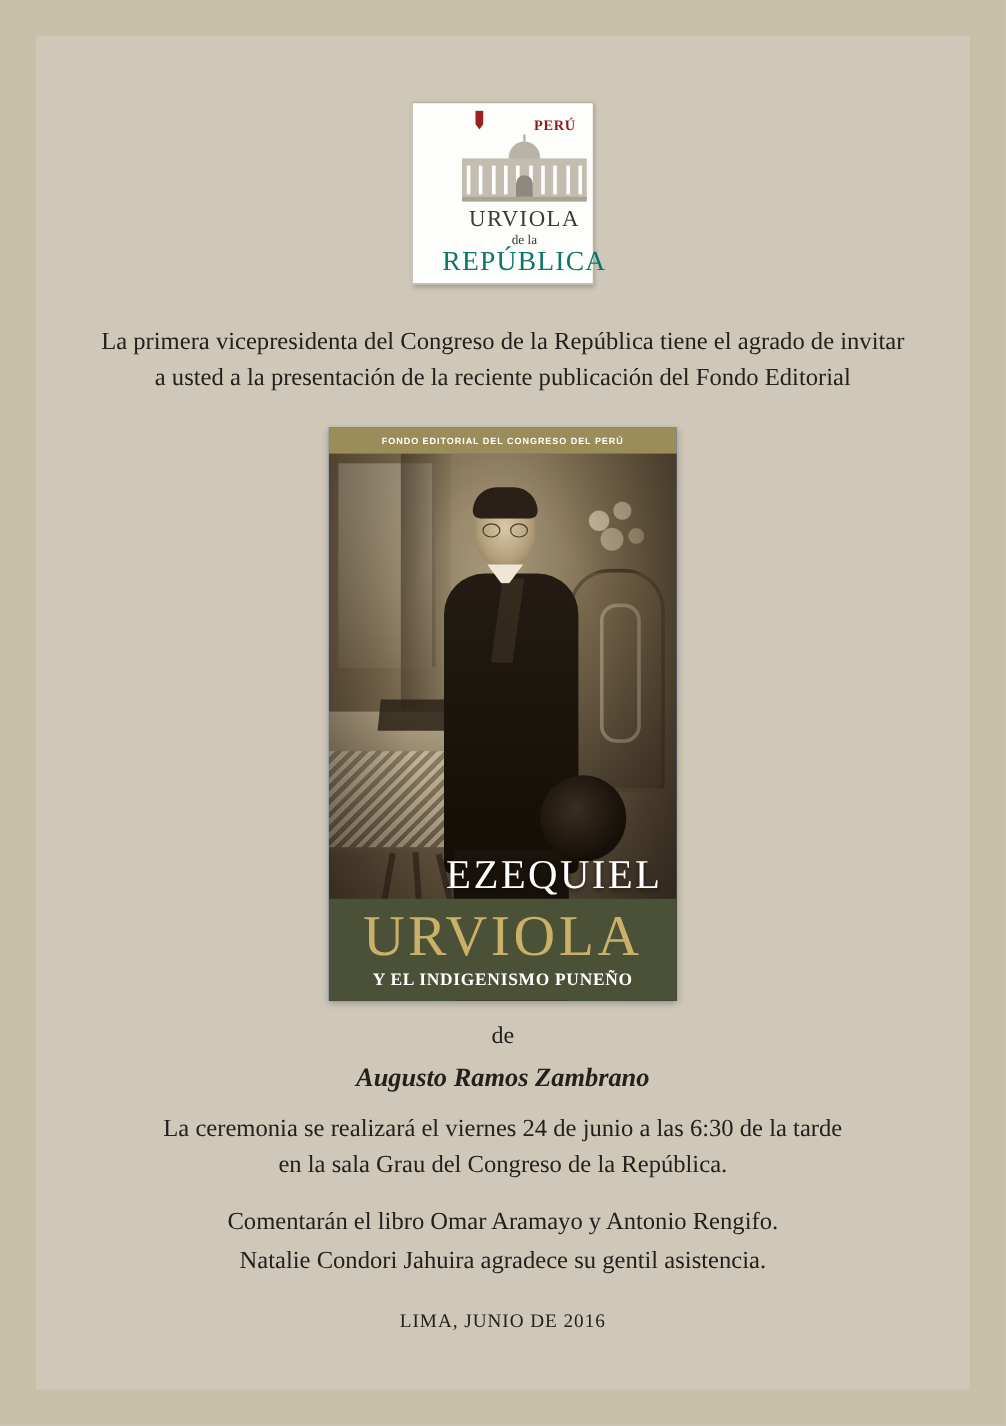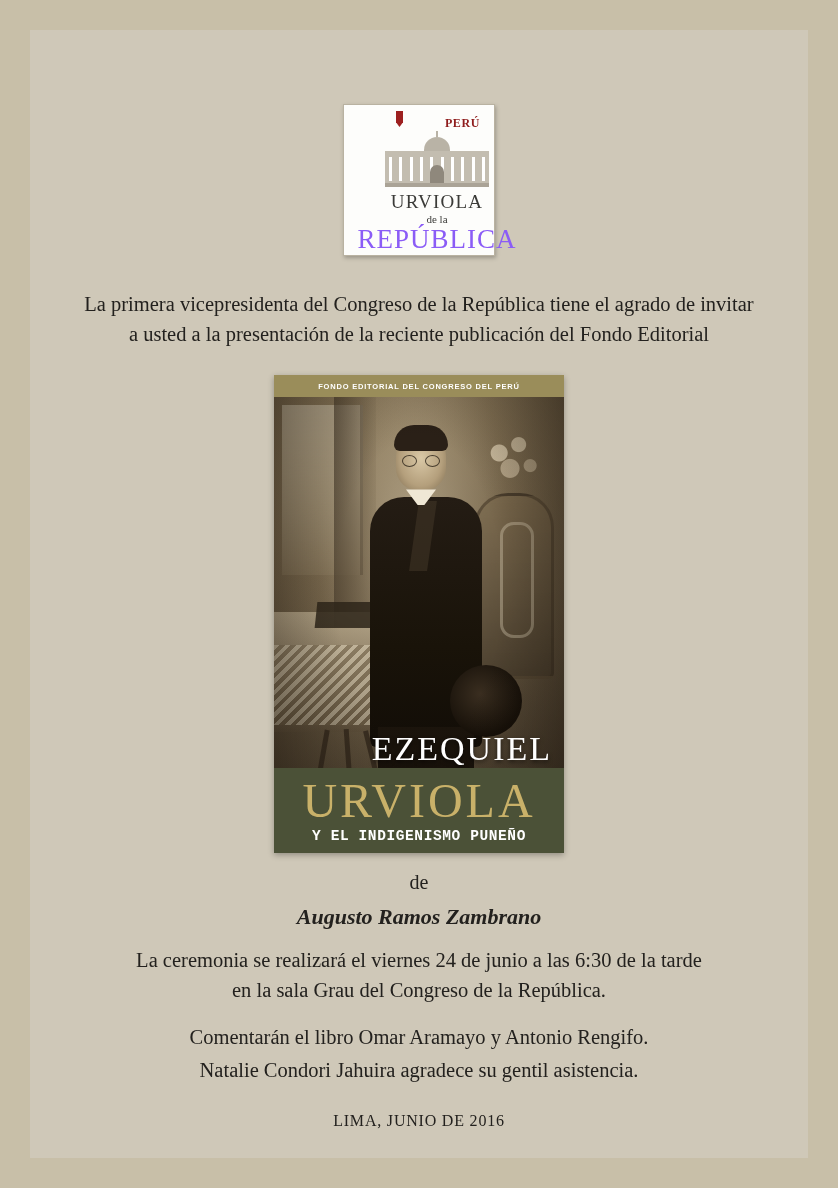--- a/index.html
+++ b/index.html
@@ -20,21 +20,21 @@
     width: 778px;
     height: 1128px;
     background: #cfc8b8;
     box-sizing: border-box;
     display: flex;
     flex-direction: column;
     align-items: center;
   }
   
   .logo-box {
-    margin-top: 74px;
+    margin-top: 55px;
     width: 152px;
     height: 152px;
     background: #fdfdfb;
     border: 1px solid #b9b2a1;
     box-shadow: 1px 2px 4px rgba(0,0,0,0.25);
     display: flex;
     flex-direction: column;
     align-items: center;
     justify-content: flex-start;
     padding-top: 6px;
@@ -137,23 +137,23 @@
   }
   .logo-de {
     font-family: "Liberation Serif", serif;
     font-size: 11px;
     color: #3b3b38;
     line-height: 1;
     margin-top: 1px;
   }
   .logo-republica {
     font-family: "Liberation Serif", serif;
-    font-size: 27px;
+    font-size: 23px;
     letter-spacing: 1px;
-    color: #8b5cf6;
+    color: #0f766e;
     line-height: 1.05;
     text-align: right;
   }
   
   .intro {
     margin-top: 34px;
     width: 700px;
     text-align: center;
     font-size: 20.5px;
     line-height: 1.45;
@@ -423,21 +423,21 @@
   .book-title-urviola {
     color: #c9b169;
     font-family: "Liberation Serif", serif;
     font-size: 48px;
     letter-spacing: 3px;
     line-height: 0.95;
   }
   .book-subtitle {
     margin-top: 5px;
     color: #ffffff;
-    font-family: Liberation Mono, monospace;
+    font-family: Liberation Serif, serif;
     font-size: 14.5px;
     font-weight: bold;
     letter-spacing: 0.6px;
   }
   
   .de {
     margin-top: 18px;
     font-size: 20px;
     color: #23211e;
   }

